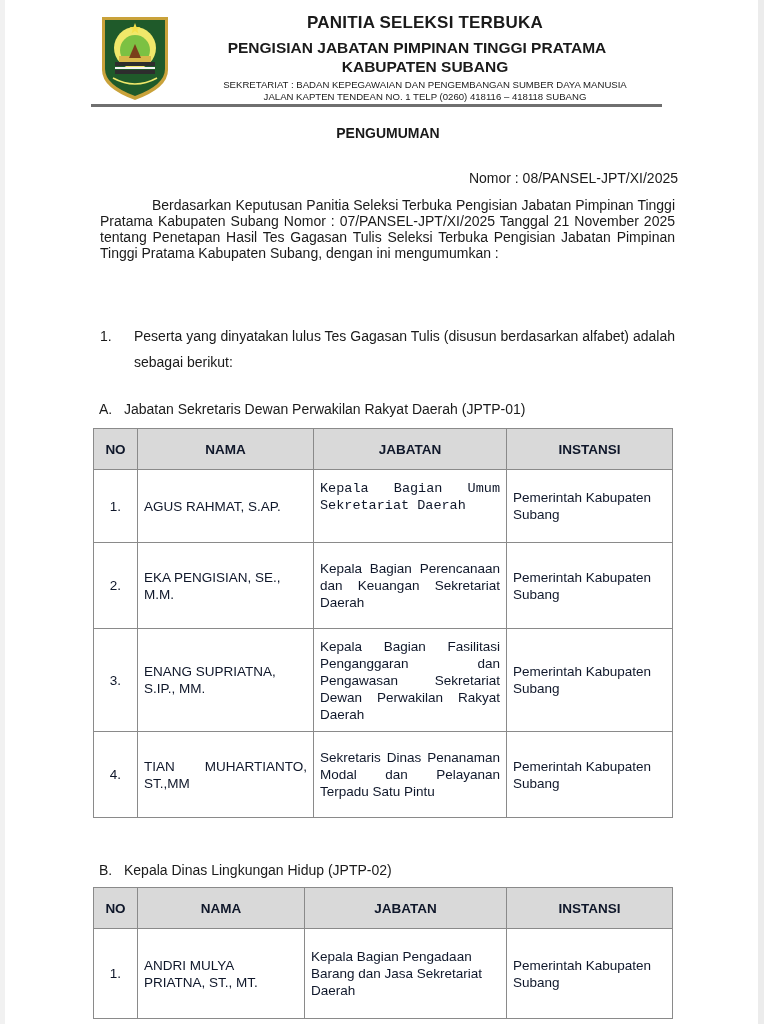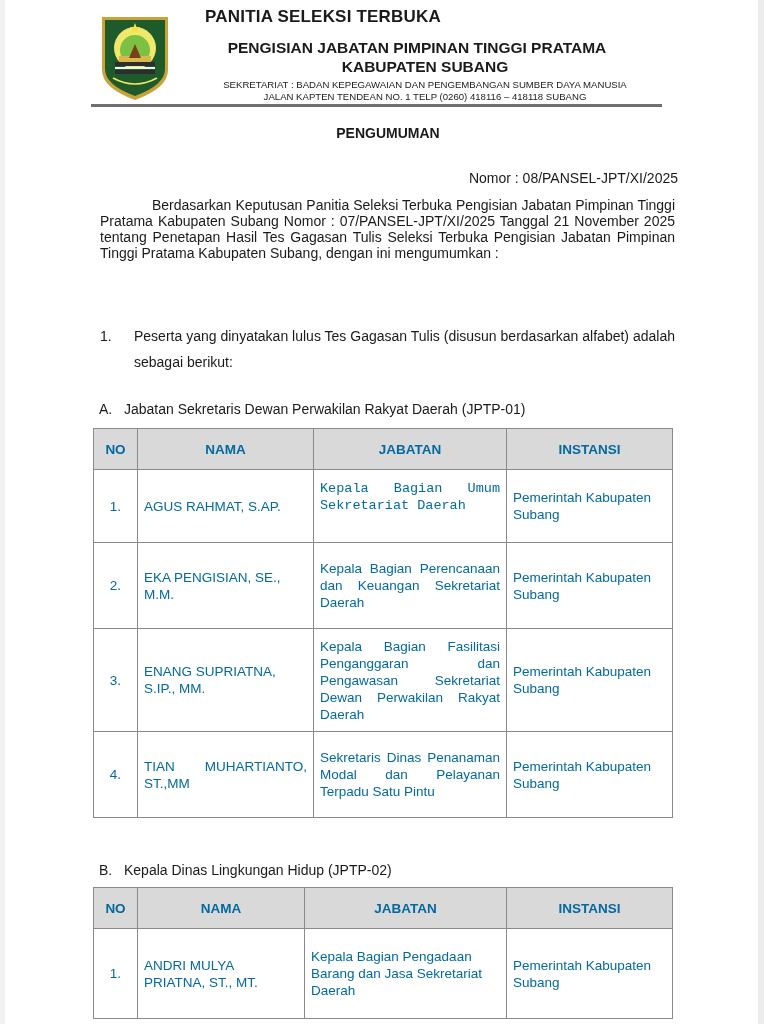--- a/index.html
+++ b/index.html
@@ -14,21 +14,21 @@
     position: absolute; left: 5px; top: 0; width: 753px; height: 1024px;
     background: #ffffff;
   }
   .edge-right {
     position: absolute; left: 758px; top: 0; width: 6px; height: 1024px;
     background: #ececec;
   }
   
   .logo { position: absolute; left: 94px; top: 14px; width: 72px; height: 88px; }
   .kop-line1 {
-    position: absolute; left: 200px; top: 7px; width: 440px; text-align: left;
+    position: absolute; left: 200px; top: 13px; width: 440px; text-align: center;
     font-weight: bold; font-size: 17px; letter-spacing: 0.2px;
   }
   .kop-line2 {
     position: absolute; left: 192px; top: 39px; width: 440px; text-align: center;
     font-weight: bold; font-size: 15.5px;
   }
   .kop-line3 {
     position: absolute; left: 200px; top: 58px; width: 440px; text-align: center;
     font-weight: bold; font-size: 15.5px;
   }
@@ -68,21 +68,21 @@
   .list-text { position: absolute; left: 34px; top: 0; width: 541px; text-align: justify; }
   
   .section-head {
     position: absolute; left: 94px; font-size: 14px;
   }
   .section-head .letter { position: absolute; left: 0; top: 0; }
   .section-head .text { position: absolute; left: 25px; top: 0; white-space: nowrap; }
   
   table {
     position: absolute; left: 93px; border-collapse: collapse; table-layout: fixed;
-    font-size: 13.5px; color: #0369a1;
+    font-size: 13.5px; color: #0f172a;
   }
   th, td { border: 1.5px solid #8a8a8a; padding: 0 6px; vertical-align: middle; }
   th {
     background: #d9d9d9; font-weight: bold; font-size: 13.5px; text-align: center;
     height: 40px;
   }
   td { line-height: 17px; }
   td.no { text-align: center; }
   td.jab { text-align: justify; text-align-last: left; }
   .tableA { top: 428px; width: 579px; }

